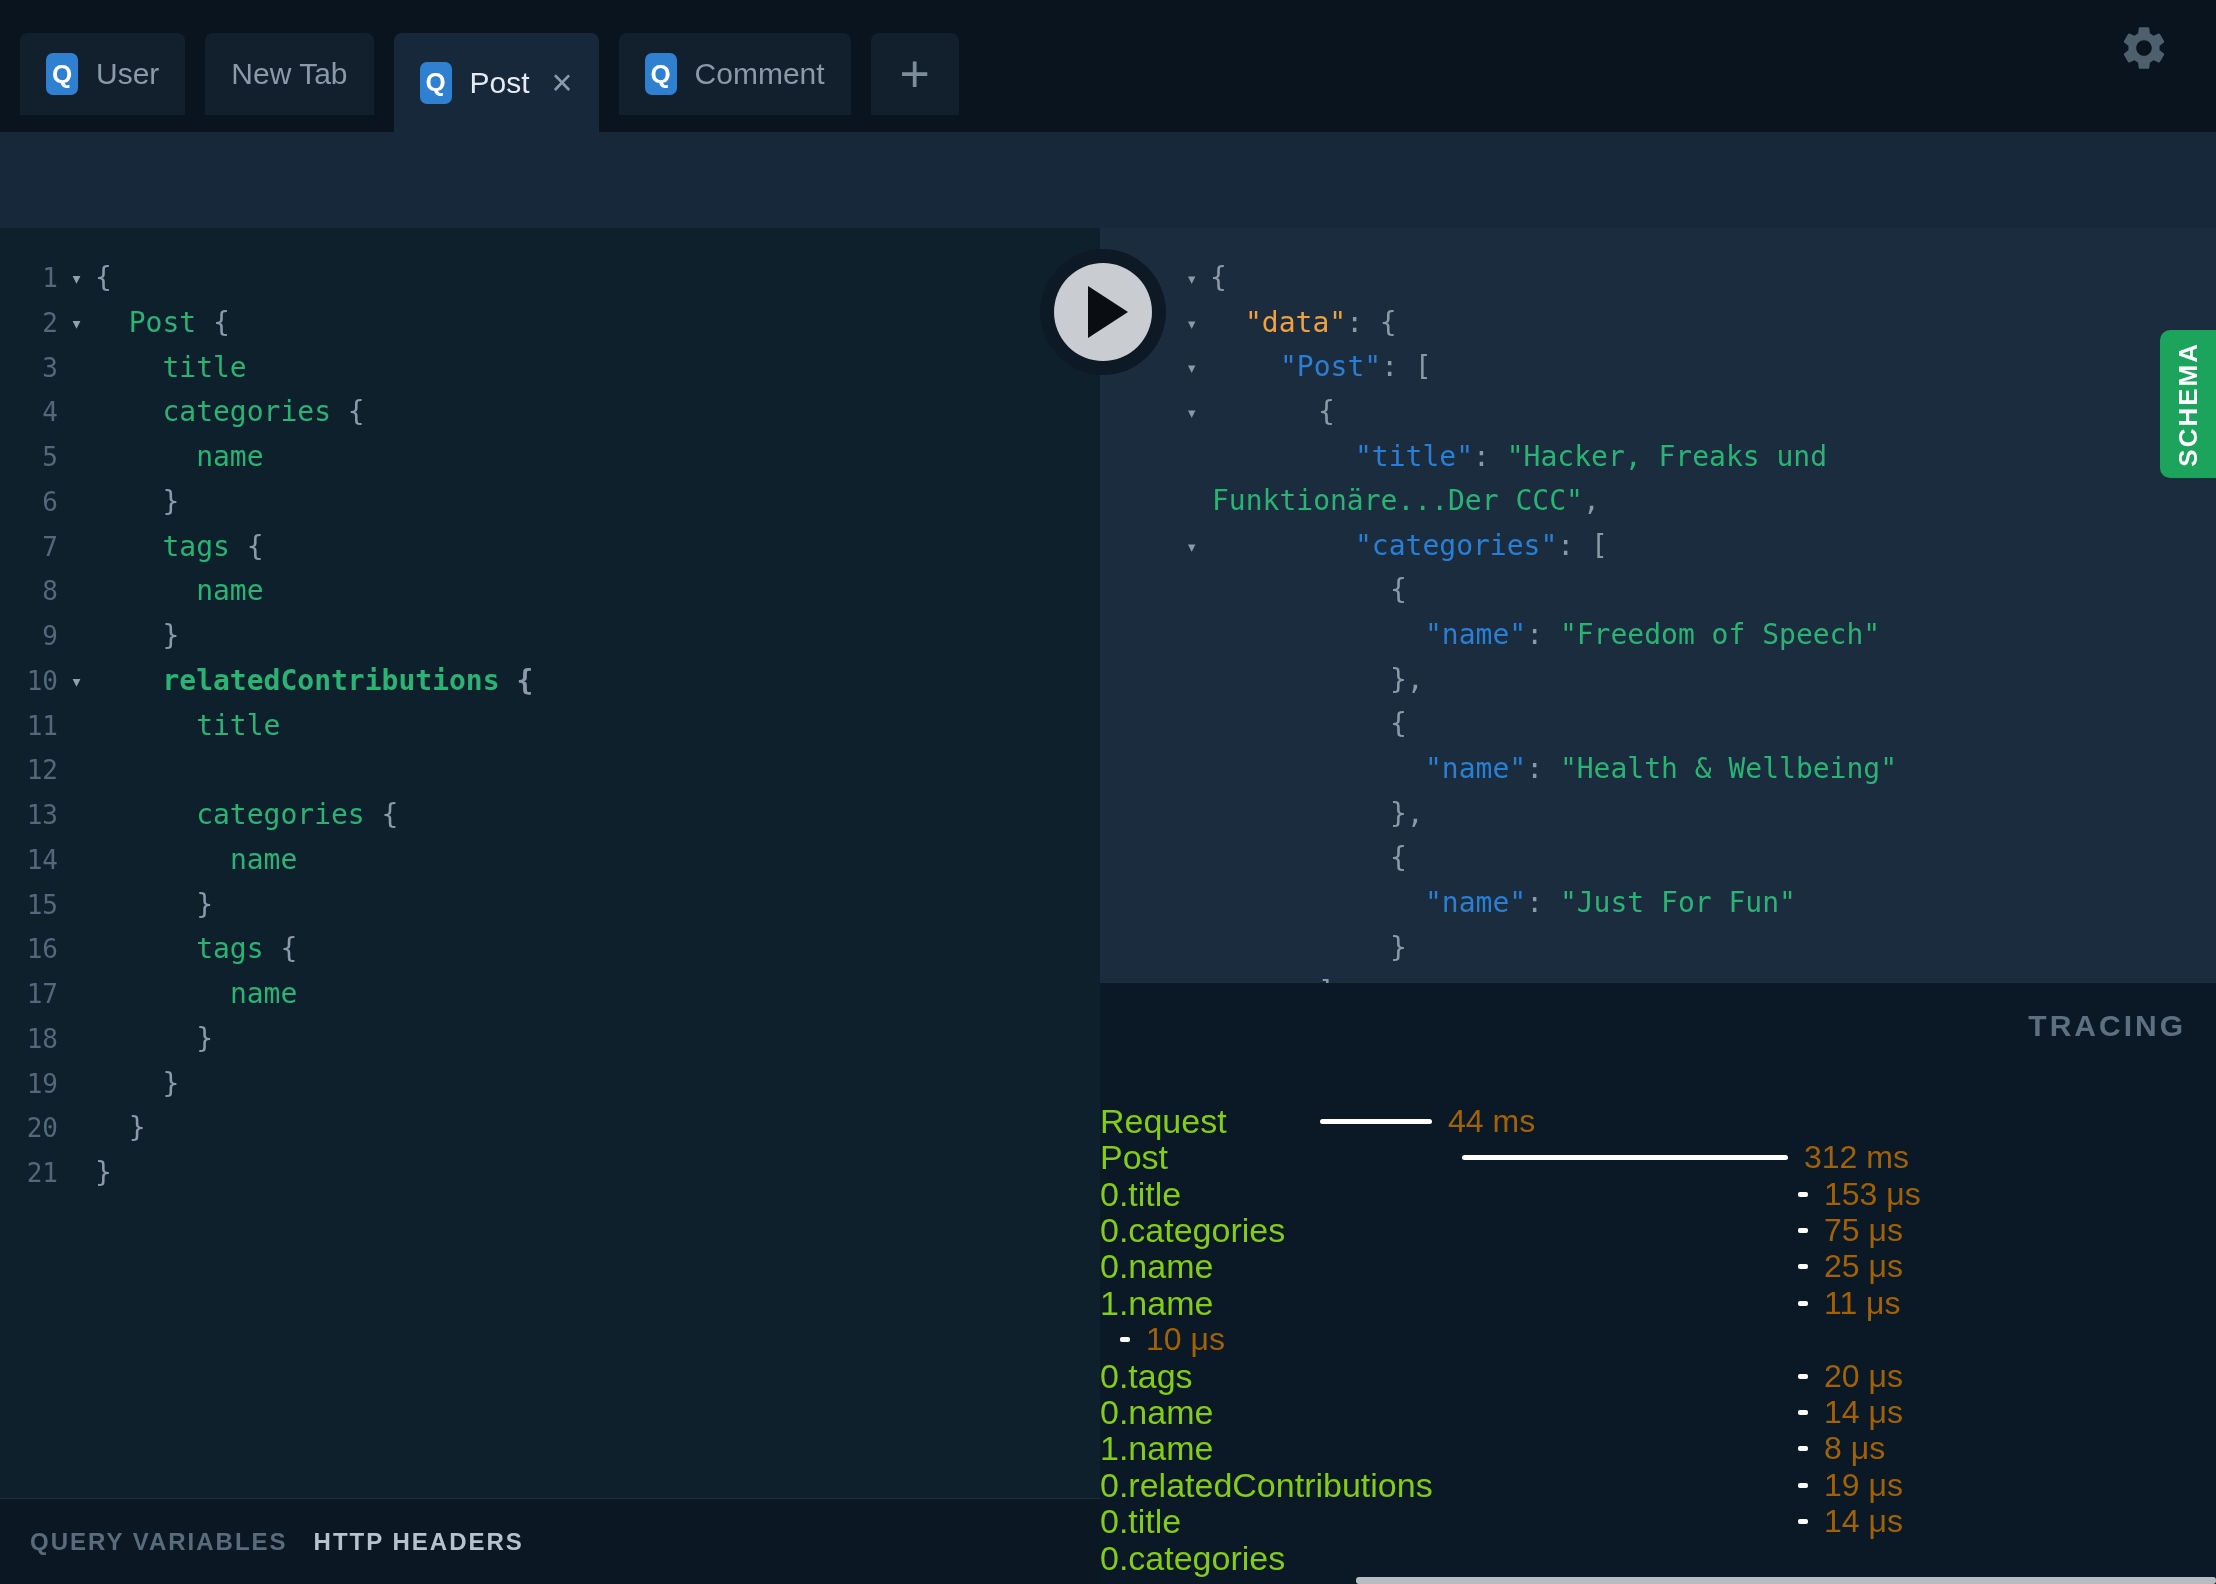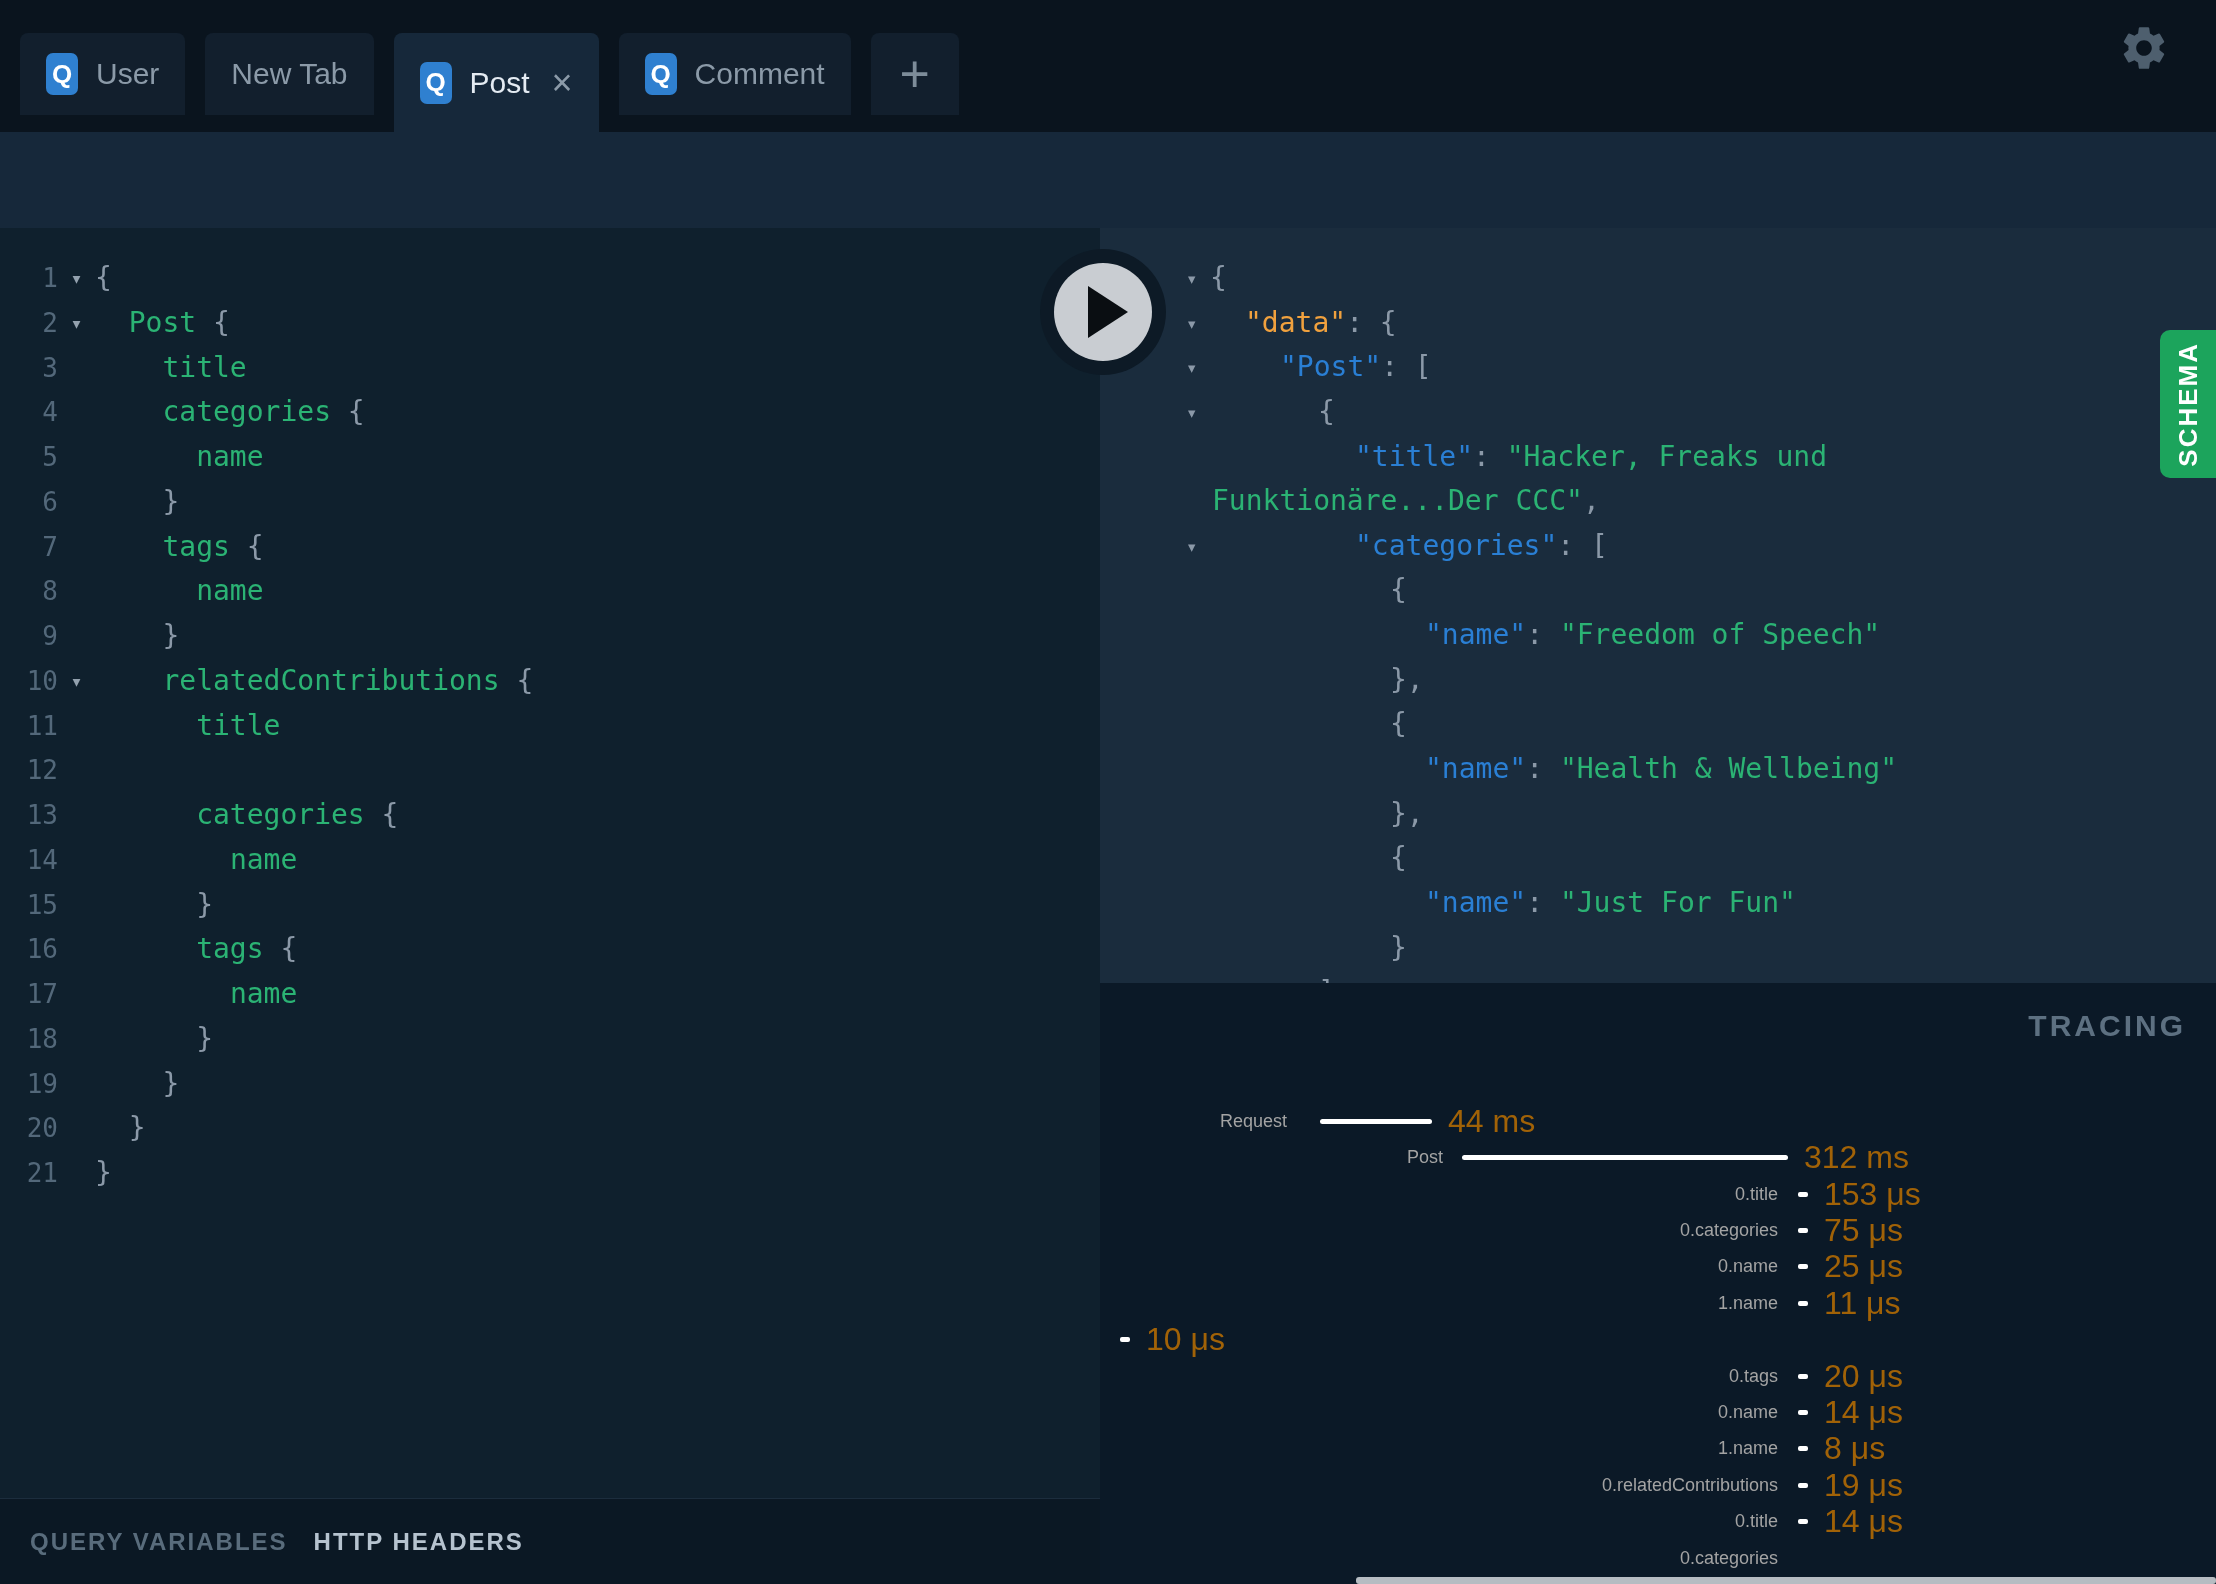--- a/index.html
+++ b/index.html
@@ -70,21 +70,21 @@
               border-radius:10px 0 0 10px;display:flex;align-items:center;justify-content:center;cursor:pointer;}
   .schema-txt{writing-mode:vertical-rl;transform:rotate(180deg);color:#fff;font-size:26px;
               font-weight:bold;letter-spacing:2px;}
 
   
   .tracing-pane{position:absolute;left:1100px;top:983px;width:1116px;height:601px;background:#0b1927;overflow:hidden;}
   .tracing-title{position:absolute;right:30px;top:26px;color:#5d7081;font-size:30px;font-weight:bold;
                  letter-spacing:3px;cursor:pointer;}
   .trows{position:absolute;left:0;top:120px;width:100%;}
   .trow{display:flex;align-items:center;height:36.42px;}
-  .tlab{flex:none;text-align:right;color:#a3a3a3;font-size:18px;white-space:nowrap;}
+  .tlab{flex:none;color:#84cc16;font-size:34px;white-space:nowrap;}
   .tbar{flex:none;height:5px;background:#fff;border-radius:3px;}
   .tdash{flex:none;width:10px;height:5px;background:#fff;border-radius:2px;margin-left:20px;}
   .tval{flex:none;color:#a16207;font-size:32px;margin-left:16px;white-space:nowrap;}
 
   .hscroll{position:absolute;left:1356px;top:1577px;width:860px;height:7px;background:#b6bcc2;border-radius:3px;}
 </style>
 </head>
 <body>
 
 <div class="app">
@@ -170,21 +170,21 @@
           <span class="codetext" style="padding-left: 101.16px;"><span class="tk-f">name</span></span>
         </div>
         <div class="ed-line">
           <span class="lnum">9</span>
           <span class="fold"></span>
           <span class="codetext" style="padding-left: 67.44px;"><span class="tk-p">}</span></span>
         </div>
         <div class="ed-line">
           <span class="lnum">10</span>
           <span class="fold">▾</span>
-          <span class="codetext" style="padding-left: 67.44px;"><span class="tk-f">relatedContributions</span><span class="tk-p"> {</span></span>
+          <span class="codetext" style="padding-left: 67.44px; font-weight: bold;"><span class="tk-f">relatedContributions</span><span class="tk-p"> {</span></span>
         </div>
         <div class="ed-line">
           <span class="lnum">11</span>
           <span class="fold"></span>
           <span class="codetext" style="padding-left: 101.16px;"><span class="tk-f">title</span></span>
         </div>
         <div class="ed-line">
           <span class="lnum">12</span>
           <span class="fold"></span>
         </div>

